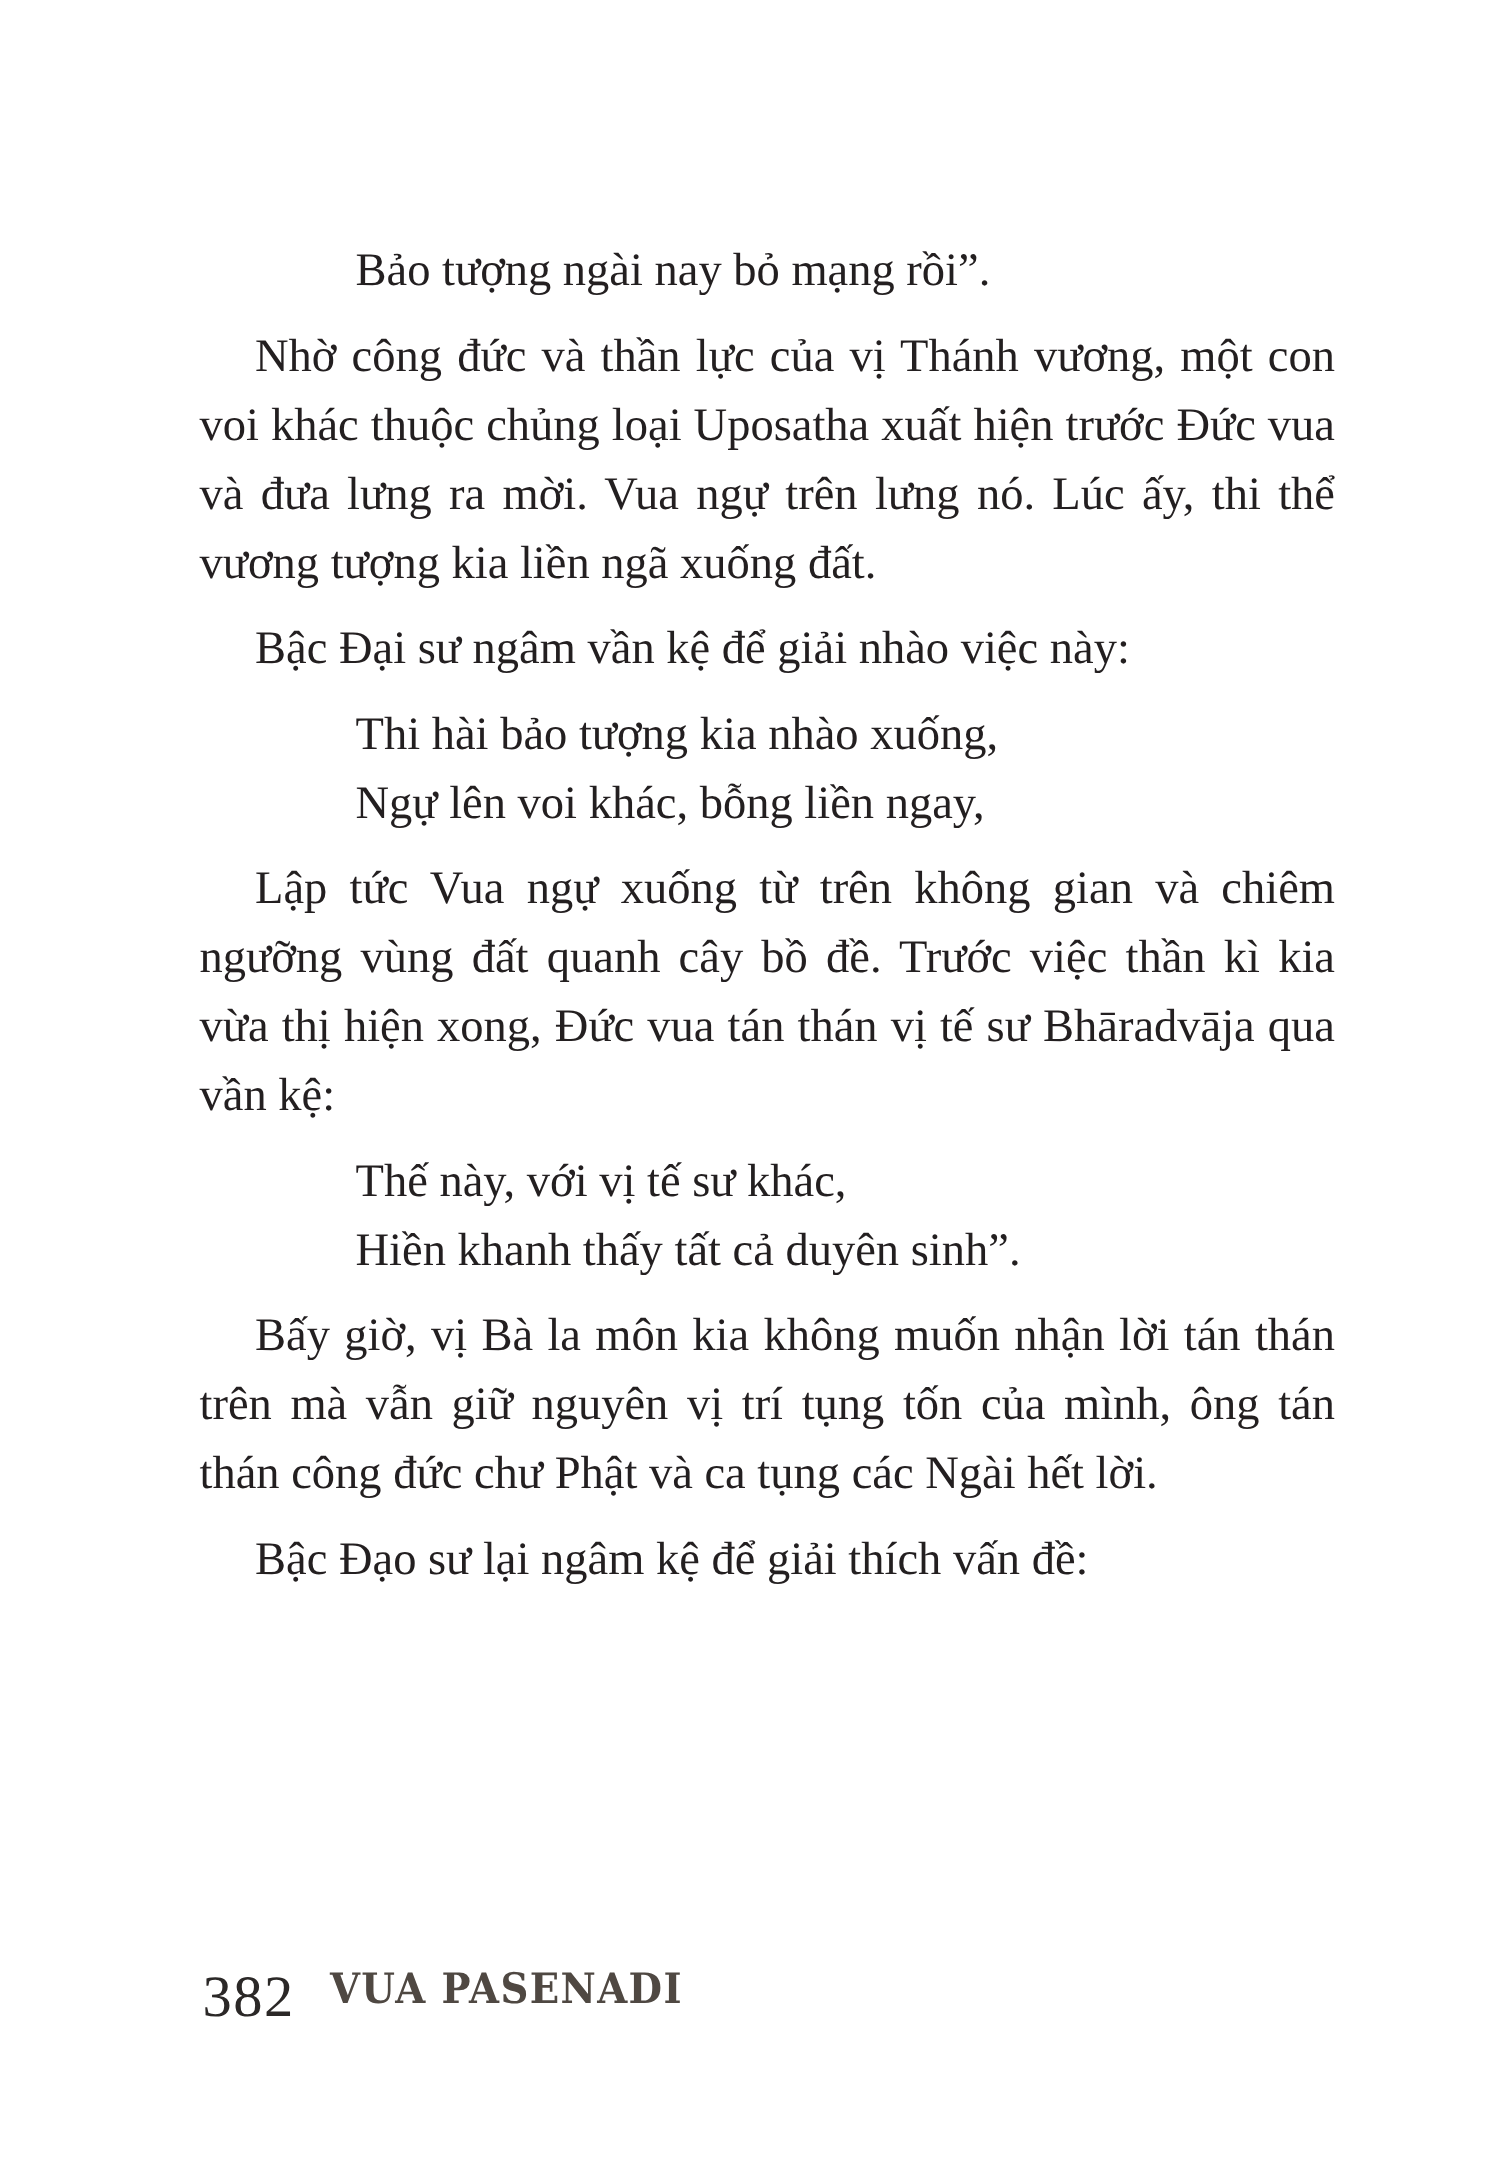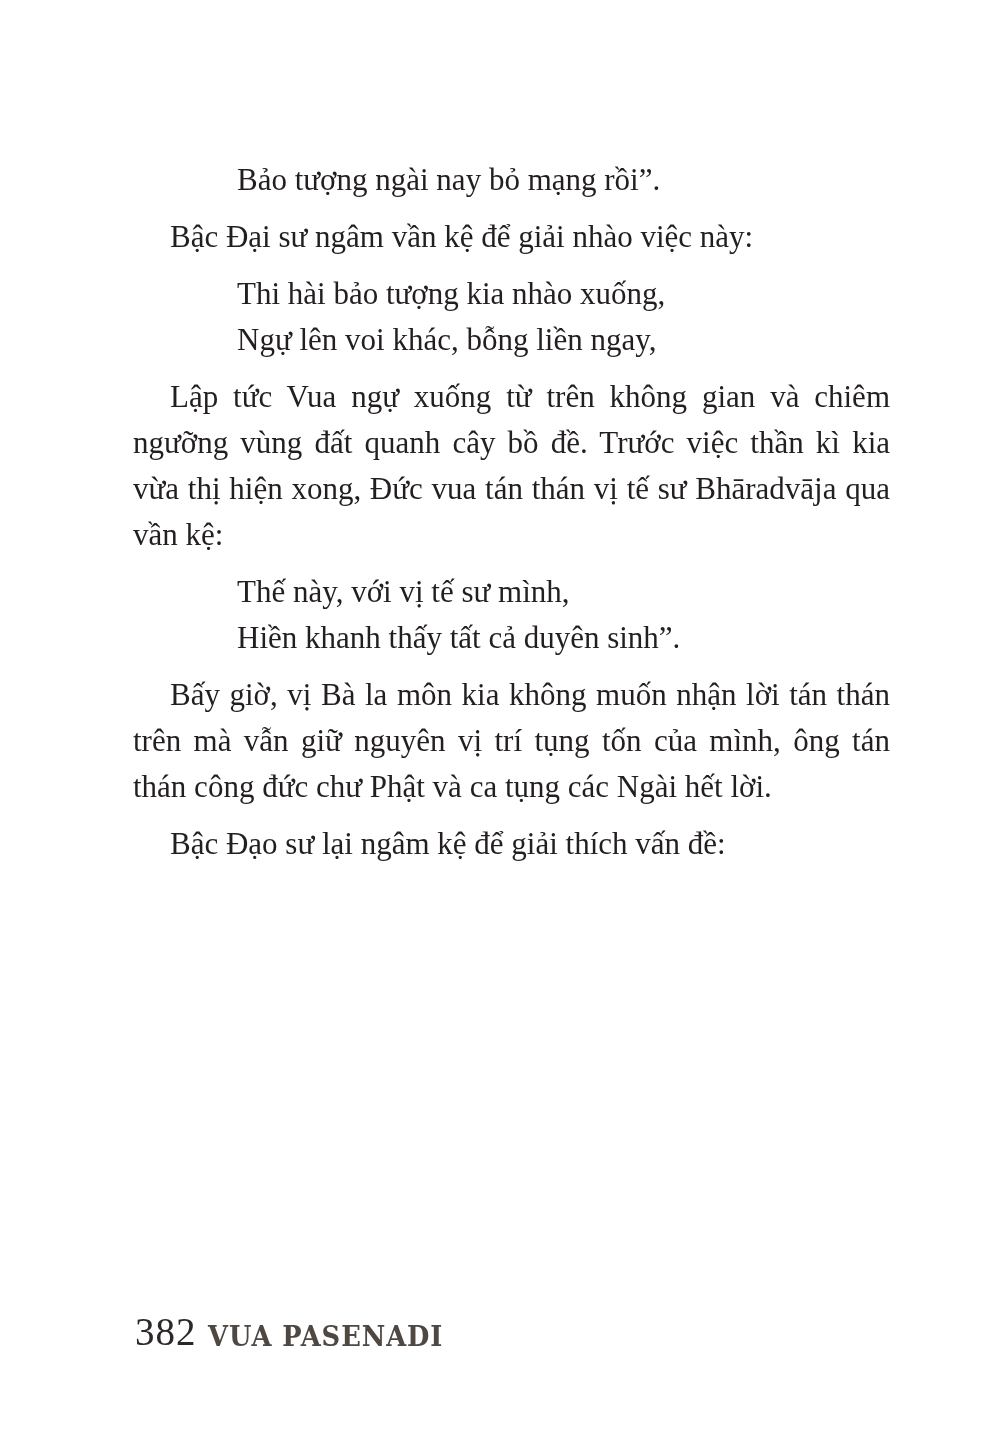--- a/index.html
+++ b/index.html
@@ -38,22 +38,22 @@
     padding-left: 104px;
   }
   .verse-line {
     white-space: nowrap;
   }
   .footer {
     position: absolute;
     left: 135px;
     top: 1312px;
     display: flex;
-    align-items: flex-end;
-    gap: 11px;
+    align-items: flex-start;
+    gap: 23px;
   }
   .page-number {
     font-size: 39px;
     line-height: 1;
     color: #2b2827;
     letter-spacing: 1px;
   }
   .running-title {
     font-family: "DejaVu Serif", "Liberation Serif", serif;
     font-size: 28px;
@@ -69,32 +69,33 @@
 <body>
 
 <div class="page">
 
   <main class="content">
 
     <div class="verse">
       <div class="verse-line">Bảo tượng ngài nay bỏ mạng rồi”.</div>
     </div>
 
+    <p class="para indent">Nhờ công đức và thần lực của vị Thánh vương, một con voi khác thuộc chủng loại Uposatha xuất hiện trước Đức vua và đưa lưng ra mời. Vua ngự trên lưng nó. Lúc ấy, thi thể vương tượng kia liền ngã xuống đất.</p>
 
     <p class="para indent">Bậc Đại sư ngâm vần kệ để giải nhào việc này:</p>
 
     <div class="verse">
       <div class="verse-line">Thi hài bảo tượng kia nhào xuống,</div>
       <div class="verse-line">Ngự lên voi khác, bỗng liền ngay,</div>
     </div>
 
     <p class="para indent">Lập tức Vua ngự xuống từ trên không gian và chiêm ngưỡng vùng đất quanh cây bồ đề. Trước việc thần kì kia vừa thị hiện xong, Đức vua tán thán vị tế sư Bhāradvāja qua vần kệ:</p>
 
     <div class="verse">
-      <div class="verse-line">Thế này, với vị tế sư mình,</div>
+      <div class="verse-line">Thế này, với vị tế sư khác,</div>
       <div class="verse-line">Hiền khanh thấy tất cả duyên sinh”.</div>
     </div>
 
     <p class="para indent">Bấy giờ, vị Bà la môn kia không muốn nhận lời tán thán trên mà vẫn giữ nguyên vị trí tụng tốn của mình, ông tán thán công đức chư Phật và ca tụng các Ngài hết lời.</p>
 
     <p class="para indent">Bậc Đạo sư lại ngâm kệ để giải thích vấn đề:</p>
 
 
   </main>
 

